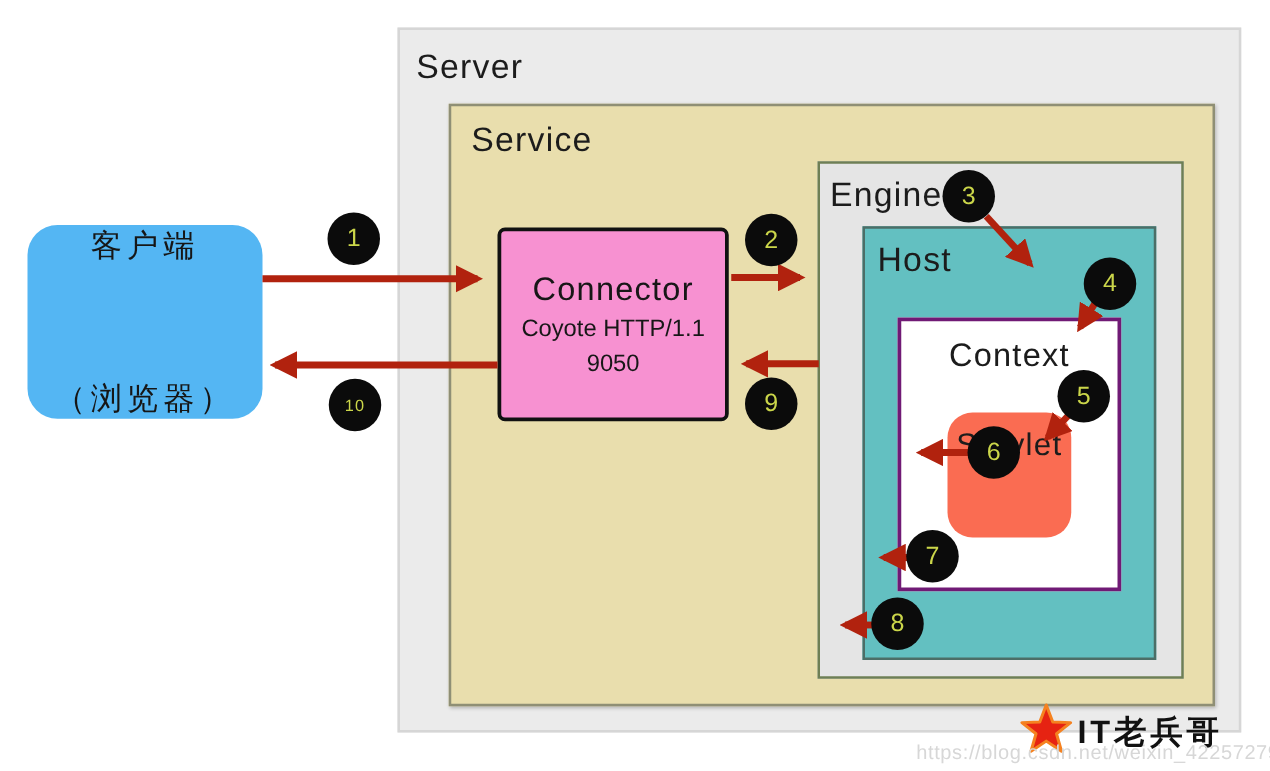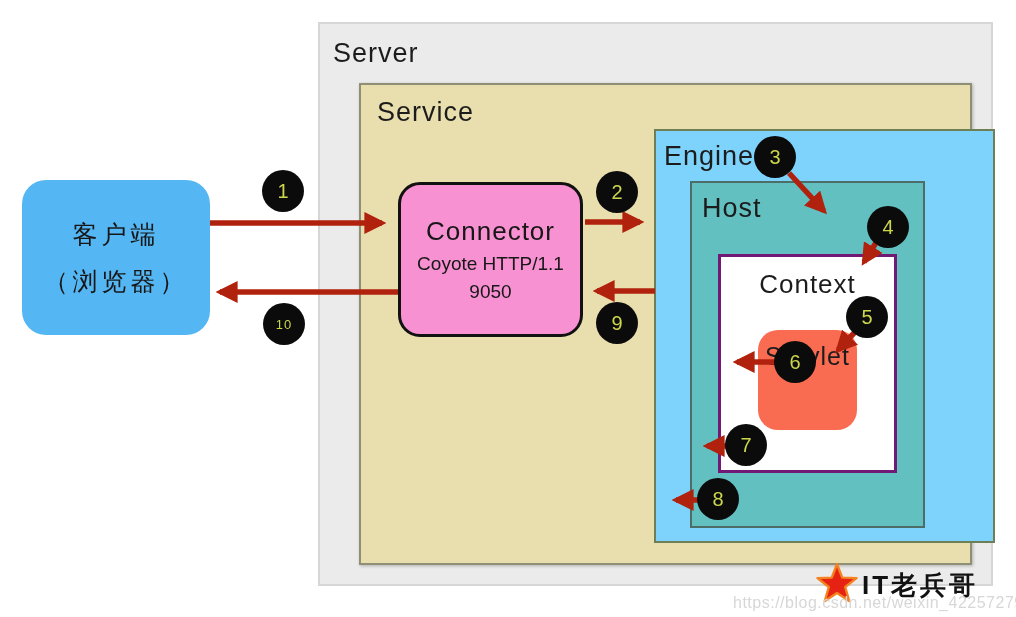--- a/index.html
+++ b/index.html
@@ -8,37 +8,37 @@
 
   .box{position:absolute;box-sizing:border-box;}
   .box-label{font-size:27px;color:#1c1c1c;letter-spacing:1px;}
 
   .server{left:318px;top:22px;width:675px;height:564px;background:#ebebeb;border:2px solid #d6d6d6;}
   .server .box-label{position:absolute;left:13px;top:14px;}
 
   .service{left:39px;top:59px;width:613px;height:482px;background:#e9dead;border:2px solid #8f8f75;box-shadow:1px 1px 3px rgba(0,0,0,.25);}
   .service .box-label{position:absolute;left:16px;top:12px;}
 
-  .engine{left:293px;top:44px;width:341px;height:414px;background:#7dd3fc;border:2px solid #6e7f55;}
+  .engine{left:293px;top:44px;width:293px;height:414px;background:#e5e5e5;border:2px solid #6e7f55;}
   .engine .box-label{position:absolute;left:8px;top:10px;}
 
   .host{left:34px;top:50px;width:235px;height:347px;background:#63c0c1;border:2px solid #4c6e67;}
   .host .box-label{position:absolute;left:10px;top:10px;}
 
   .context{left:26px;top:71px;width:179px;height:219px;background:#ffffff;border:3px solid #701a75;}
   .context .box-label{position:absolute;left:0;right:0;top:12px;text-align:center;font-size:26px;}
 
   .servlet{left:37px;top:73px;width:99px;height:100px;background:#fa6c52;border-radius:20px;}
   .servlet .box-label{position:absolute;left:0;right:0;bottom:8px;text-align:center;font-size:25px;}
 
   .client{left:22px;top:180px;width:188px;height:155px;background:#54b6f3;border-radius:24px;
-          display:flex;flex-direction:column;justify-content:center;align-items:center;gap:14px;}
+          display:flex;flex-direction:column;justify-content:space-between;align-items:center;gap:14px;}
   .client div{font-size:25px;color:#161616;letter-spacing:4px;}
 
-  .connector{left:398px;top:182px;width:185px;height:155px;background:#f791d1;border:3px solid #111111;border-radius:22px;
+  .connector{left:398px;top:182px;width:185px;height:155px;background:#f791d1;border:3px solid #111111;border-radius:6px;
              display:flex;flex-direction:column;justify-content:center;align-items:center;gap:6px;}
   .connector .c-title{font-size:26px;color:#171717;letter-spacing:1px;}
   .connector .c-sub{font-size:19px;color:#171717;}
 
   .arrows{position:absolute;left:0;top:0;width:1016px;height:617px;pointer-events:none;}
 
   .step{position:absolute;width:42px;height:42px;border-radius:50%;background:#0b0b0b;
         display:flex;align-items:center;justify-content:center;
         color:#cbd64a;font-size:20px;z-index:30;}
   .step.small{font-size:13px;letter-spacing:1px;justify-content:center;}

